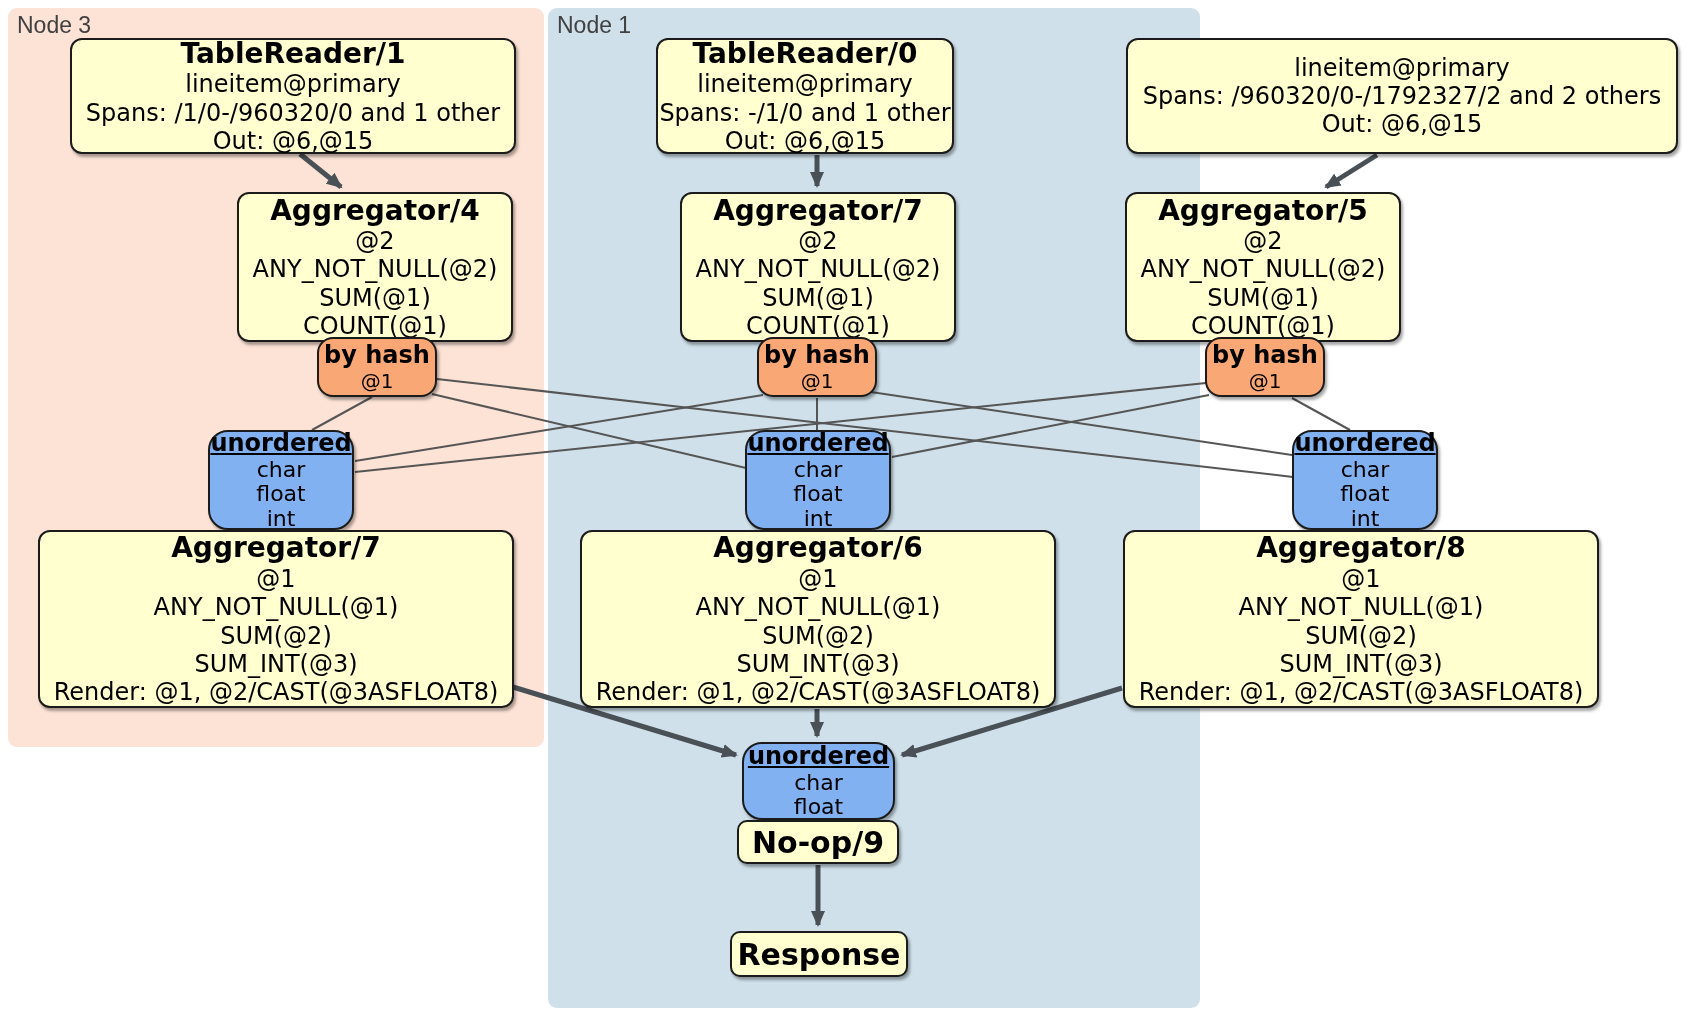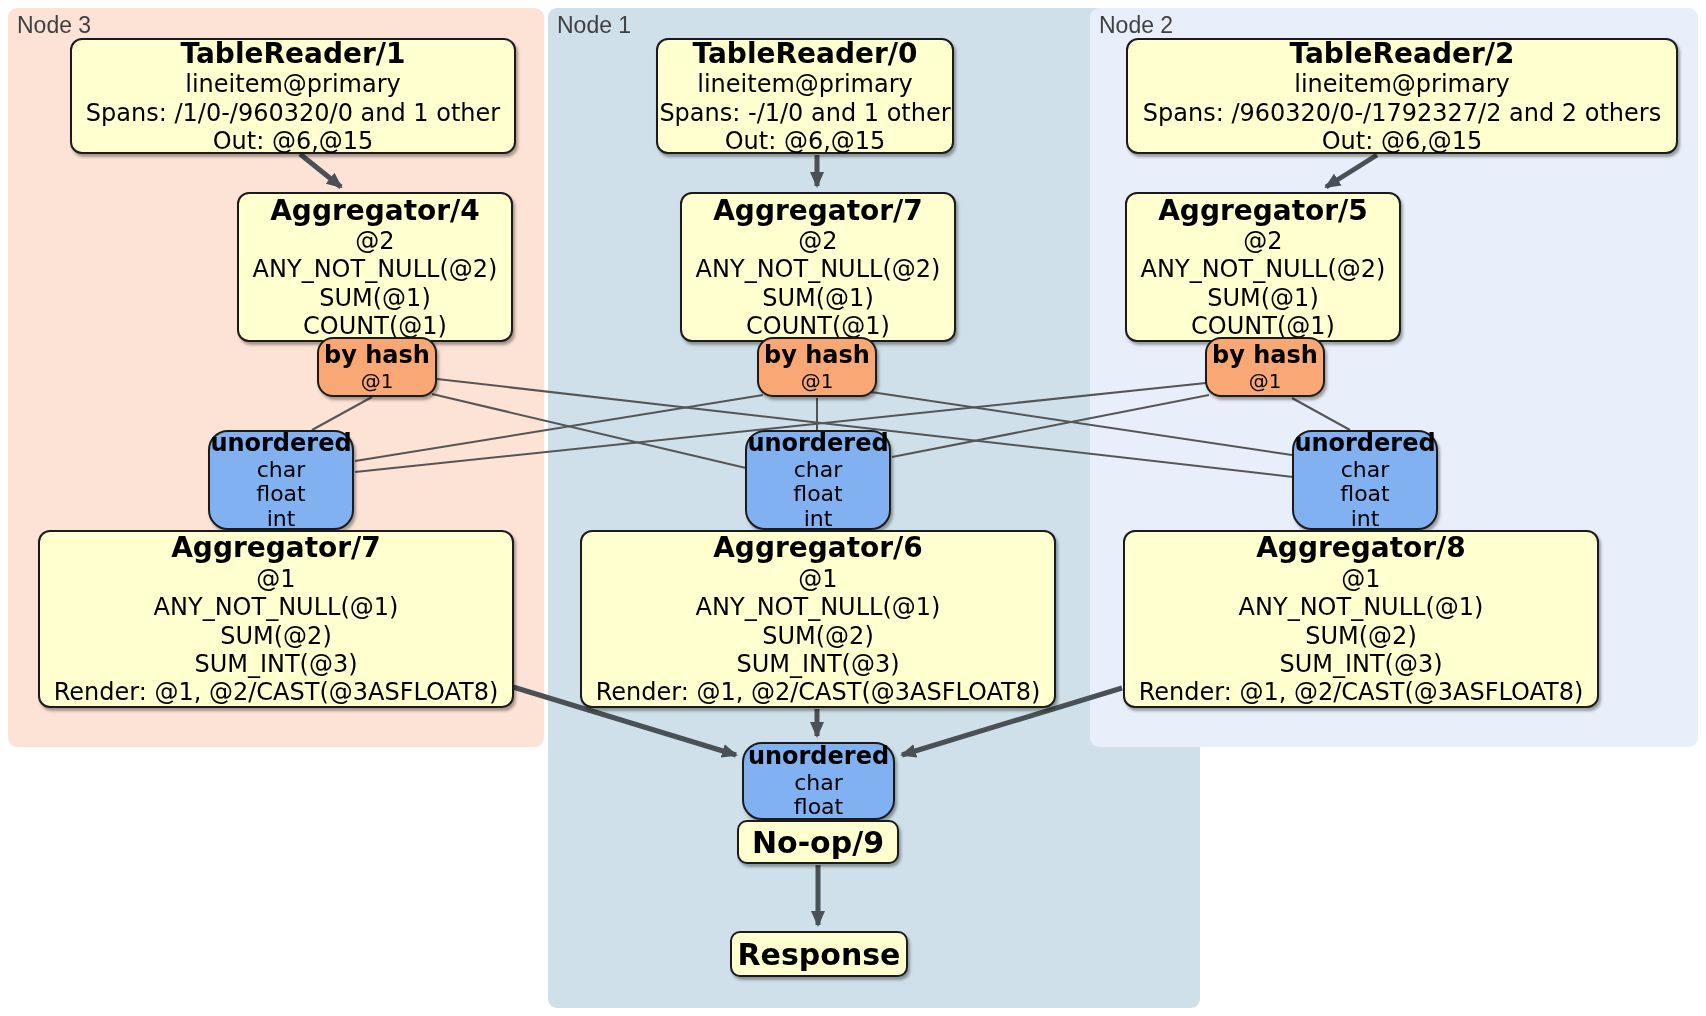--- a/index.html
+++ b/index.html
@@ -12,37 +12,34 @@
   .box{position:absolute;z-index:2;display:flex;flex-direction:column;align-items:center;
        justify-content:center;text-align:center;box-sizing:border-box;
        border:2px solid #1b1b1b;box-shadow:2px 3px 3px rgba(0,0,0,0.35);}
   .proc{background:#ffffcf;border-radius:12px;}
   .proc .title{font-size:28px;font-weight:bold;line-height:1.2;}
   .proc .line{font-size:24px;line-height:1.18;white-space:nowrap;}
   .router{background:#f9a875;border-radius:16px;}
   .router .title{font-size:24px;font-weight:bold;line-height:1.15;}
   .router .line{font-size:20px;line-height:1.1;}
   .sync{background:#82b1f2;border-radius:20px;}
-  .sync .title{font-size:24px;font-weight:bold;line-height:1.2;}
+  .sync .title{font-size:24px;font-weight:bold;line-height:1.2;text-decoration:underline;}
   .sync .line{font-size:22px;line-height:1.1;}
   .final .title{font-size:30px;font-weight:bold;line-height:1.1;}
 </style>
 </head>
 <body>
 
 <div class="canvas">
 
   <div class="band" style="left:8px;top:8px;width:536px;height:739px;background:#fde3d6;">
     <div class="band-label">Node 3</div>
   </div>
   <div class="band" style="left:548px;top:8px;width:652px;height:1000px;background:#cfe0ea;">
     <div class="band-label">Node 1</div>
-  </div>
-  <div class="band" style="left:1090px;top:8px;width:608px;height:739px;background:#e9effa;">
-    <div class="band-label">Node 2</div>
   </div>
 
   <svg class="edges" width="1706" height="1016">
     <defs>
       <marker id="ah" markerUnits="userSpaceOnUse" markerWidth="18" markerHeight="14" refX="14" refY="7" orient="auto">
         <path d="M0,0 L16,7 L0,14 z" fill="#4a5156"></path>
       </marker>
     </defs>
 
     <g stroke="#4a5156" stroke-width="5" fill="none">
@@ -74,21 +71,20 @@
     <div class="line">Spans: /1/0-/960320/0 and 1 other</div>
     <div class="line">Out: @6,@15</div>
   </div>
   <div class="box proc" style="left:656px;top:38px;width:298px;height:116px;">
     <div class="title">TableReader/0</div>
     <div class="line">lineitem@primary</div>
     <div class="line">Spans: -/1/0 and 1 other</div>
     <div class="line">Out: @6,@15</div>
   </div>
   <div class="box proc" style="left:1126px;top:38px;width:552px;height:116px;">
-    <div class="title">TableReader/2</div>
     <div class="line">lineitem@primary</div>
     <div class="line">Spans: /960320/0-/1792327/2 and 2 others</div>
     <div class="line">Out: @6,@15</div>
   </div>
 
   <div class="box proc" style="left:237px;top:192px;width:276px;height:150px;">
     <div class="title">Aggregator/4</div>
     <div class="line">@2</div>
     <div class="line">ANY_NOT_NULL(@2)</div>
     <div class="line">SUM(@1)</div>

